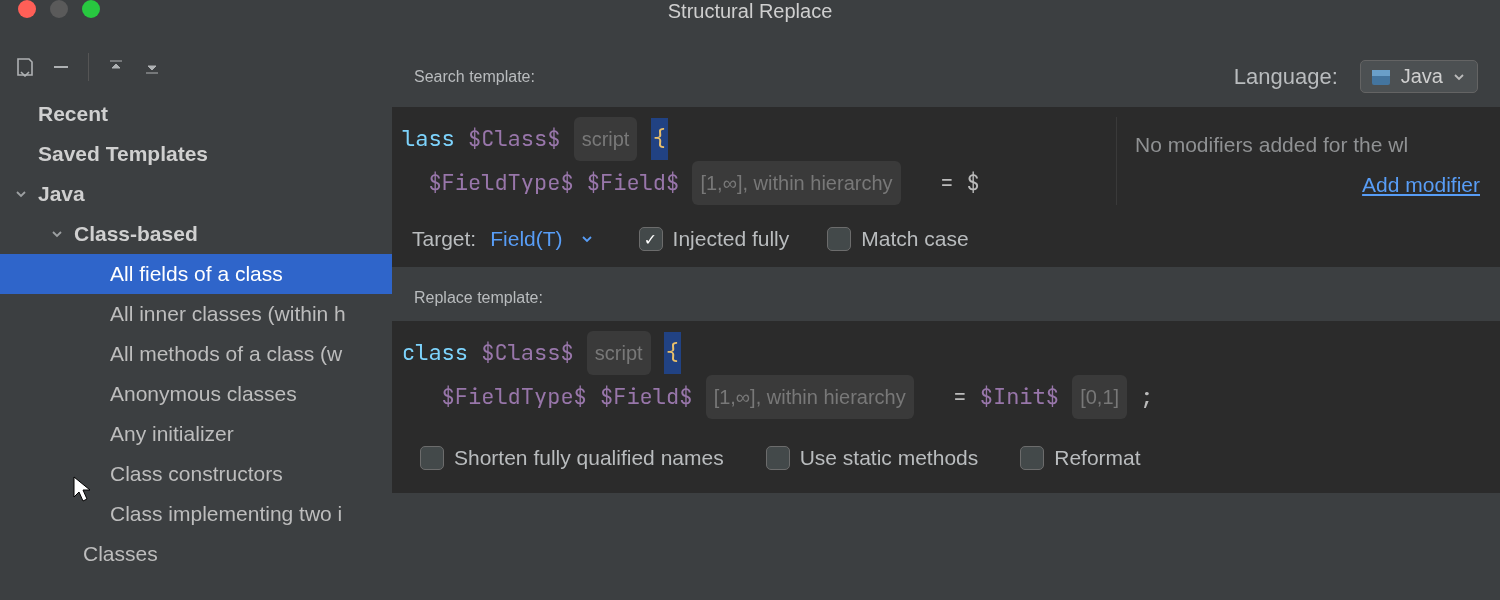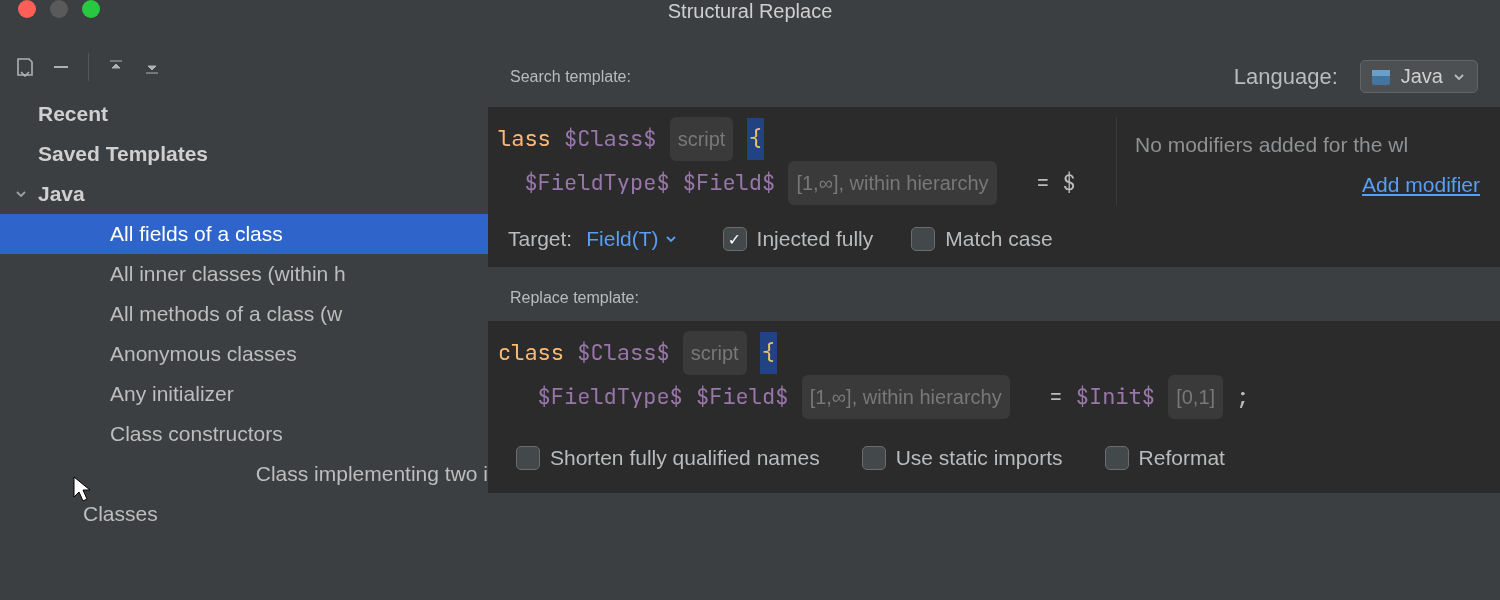--- a/index.html
+++ b/index.html
@@ -29,21 +29,21 @@
   .tl.red { background: #ff5f57; }
   .tl.yellow { background: #5a5a5a; }
   .tl.green { background: #28c840; }
   .title {
     position: absolute; left: 0; right: 0; text-align: center;
     color: #cfcfcf; font-size: 20px;
   }
   
   .main { display: flex; height: calc(600px - 44px); }
   .sidebar {
-    width: 488px;
+    width: 392px;
     background: #3c3f41;
     display: flex; flex-direction: column;
     overflow: hidden;
   }
   .sidebar-toolbar {
     height: 46px;
     display: flex; align-items: center;
     padding: 0 10px;
     gap: 6px;
   }
@@ -96,42 +96,42 @@
     font-size: 22px; line-height: 42px;
     display: flex;
   }
   .editor-main { flex: 1; overflow: hidden; }
   .editor-side {
     width: 370px; border-left: 1px solid #3a3a3a;
     padding: 8px 0 0 18px;
     font-family: -apple-system, Arial, sans-serif;
     font-size: 21px; line-height: 40px; color: #8f9193;
   }
-  .tok-kw { color: #fdba74; }
+  .tok-kw { color: #7dd3fc; }
   .tok-var { color: #9876aa; }
   .tok-brace { color: #e8bf6a; }
   .hint {
     background: #3a3a3a; color: #787878;
     border-radius: 6px; padding: 1px 8px;
     font-family: -apple-system, Arial, sans-serif;
     font-size: 20px; display: inline-block;
   }
   .caret-box {
     background: #214283; display: inline-block; padding: 0 2px;
   }
   .link { color: #589df6; text-decoration: underline; cursor: pointer; }
   .options-row {
     background: #2b2b2b;
     display: flex; align-items: center; gap: 14px;
     padding: 12px 20px 16px 20px;
     font-size: 21px; color: #b9bcbe;
     font-family: -apple-system, Arial, sans-serif;
   }
   .target-label { color: #b9bcbe; }
-  .target-value { color: #589df6; display: flex; align-items: center; gap: 6px; cursor: pointer; }
+  .target-value { color: #589df6; display: flex; align-items: center; gap: 18px; cursor: pointer; }
   .chk {
     display: flex; align-items: center; gap: 10px; cursor: pointer;
   }
   .chkbox {
     width: 24px; height: 24px; border-radius: 5px;
     border: 1px solid #6c6c6c; background: #43494a;
     display: flex; align-items: center; justify-content: center;
     font-size: 16px; color: #fff;
   }
   .chkbox.on { background: #43494a; }
@@ -187,39 +187,47 @@
           <span>Saved Templates</span>
         </div>
         <div class="tree-item bold" style="padding-left: 38px; position: relative;">
           <span class="chev" style="position: absolute; left: 12px;">
             <svg width="12" height="12" viewBox="0 0 12 12">
               <path d="M2 4l4 4 4-4" fill="none" stroke="#9da0a2" stroke-width="1.8"></path>
             </svg>
           </span>
           <span>Java</span>
         </div>
+        <div class="tree-item bold" style="padding-left: 74px; position: relative;">
+          <span class="chev" style="position: absolute; left: 48px;">
+            <svg width="12" height="12" viewBox="0 0 12 12">
+              <path d="M2 4l4 4 4-4" fill="none" stroke="#9da0a2" stroke-width="1.8"></path>
+            </svg>
+          </span>
+          <span>Class-based</span>
+        </div>
         <div class="tree-item selected" style="padding-left: 110px; position: relative;">
           <span>All fields of a class</span>
         </div>
         <div class="tree-item" style="padding-left: 110px; position: relative;">
           <span>All inner classes (within h</span>
         </div>
         <div class="tree-item" style="padding-left: 110px; position: relative;">
           <span>All methods of a class (w</span>
         </div>
         <div class="tree-item" style="padding-left: 110px; position: relative;">
           <span>Anonymous classes</span>
         </div>
         <div class="tree-item" style="padding-left: 110px; position: relative;">
           <span>Any initializer</span>
         </div>
         <div class="tree-item" style="padding-left: 110px; position: relative;">
           <span>Class constructors</span>
         </div>
-        <div class="tree-item" style="padding-left: 110px; position: relative; justify-content: flex-end;">
+        <div class="tree-item" style="padding-left: 110px; position: relative;">
           <span>Class implementing two i</span>
         </div>
         <div class="tree-item" style="padding-left: 83px; position: relative; align-items: center;">
           <span>Classes</span>
         </div>
       </div>
   </div>
 
   <div class="content">
 
@@ -317,21 +325,21 @@
       </div>
 
       <div class="options-row" style="padding:18px 4px 4px 18px; background:transparent;">
         <label class="chk">
           <span class="chkbox"></span>
           <span>Shorten fully qualified names</span>
         </label>
         <span style="width:14px"></span>
         <label class="chk">
           <span class="chkbox"></span>
-          <span>Use static imports</span>
+          <span>Use static methods</span>
         </label>
         <span style="width:14px"></span>
         <label class="chk">
           <span class="chkbox"></span>
           <span>Reformat</span>
         </label>
       </div>
     </div>
 
   </div>

